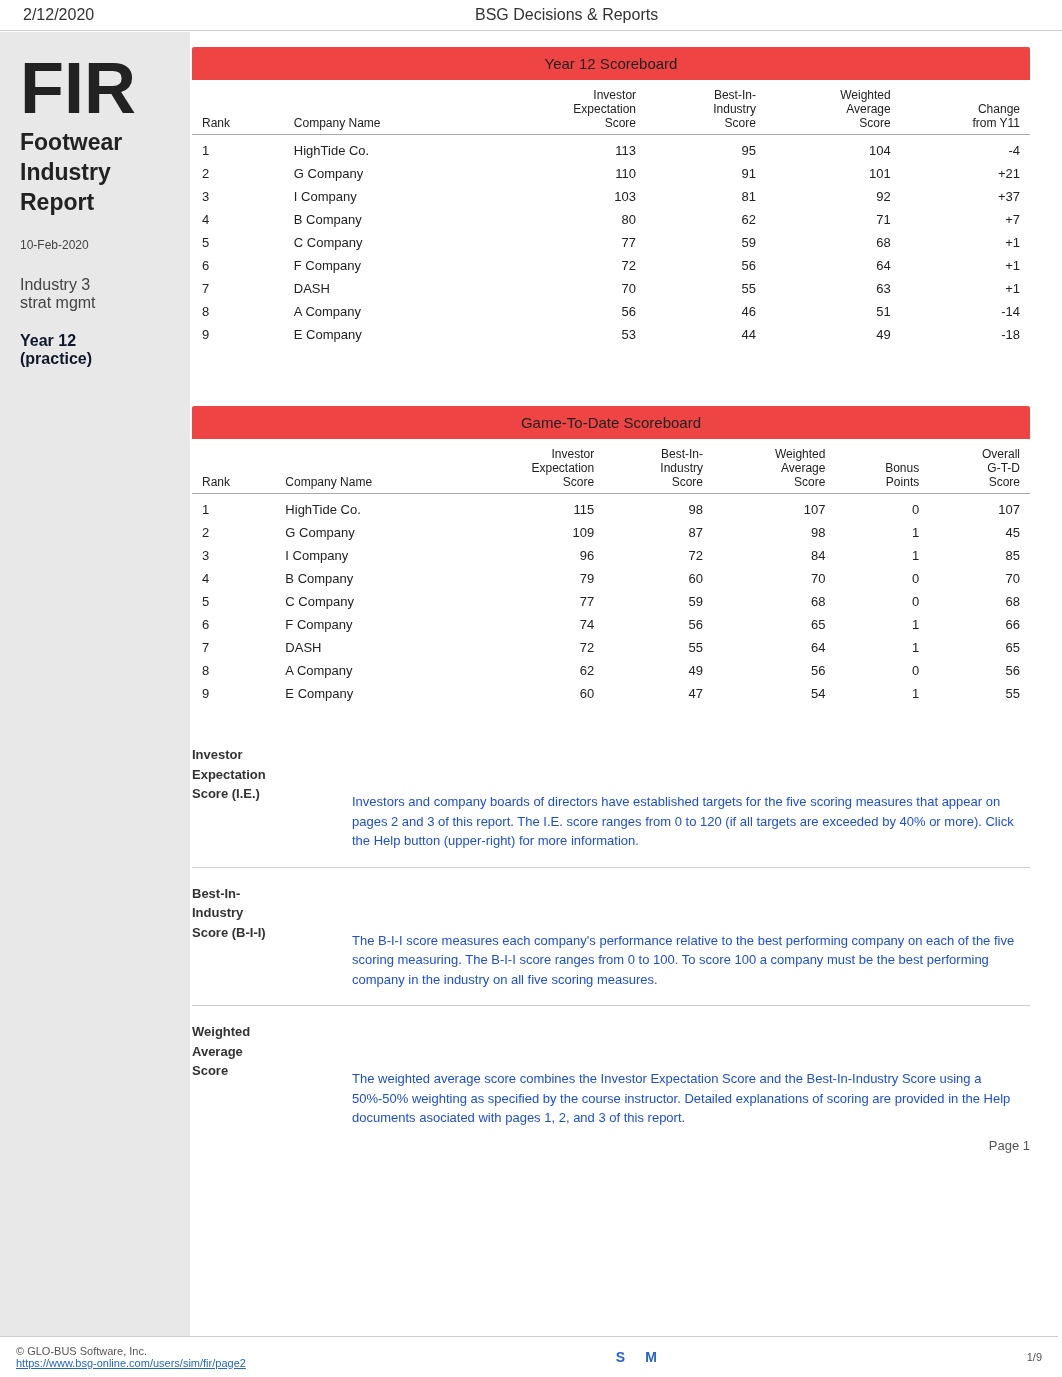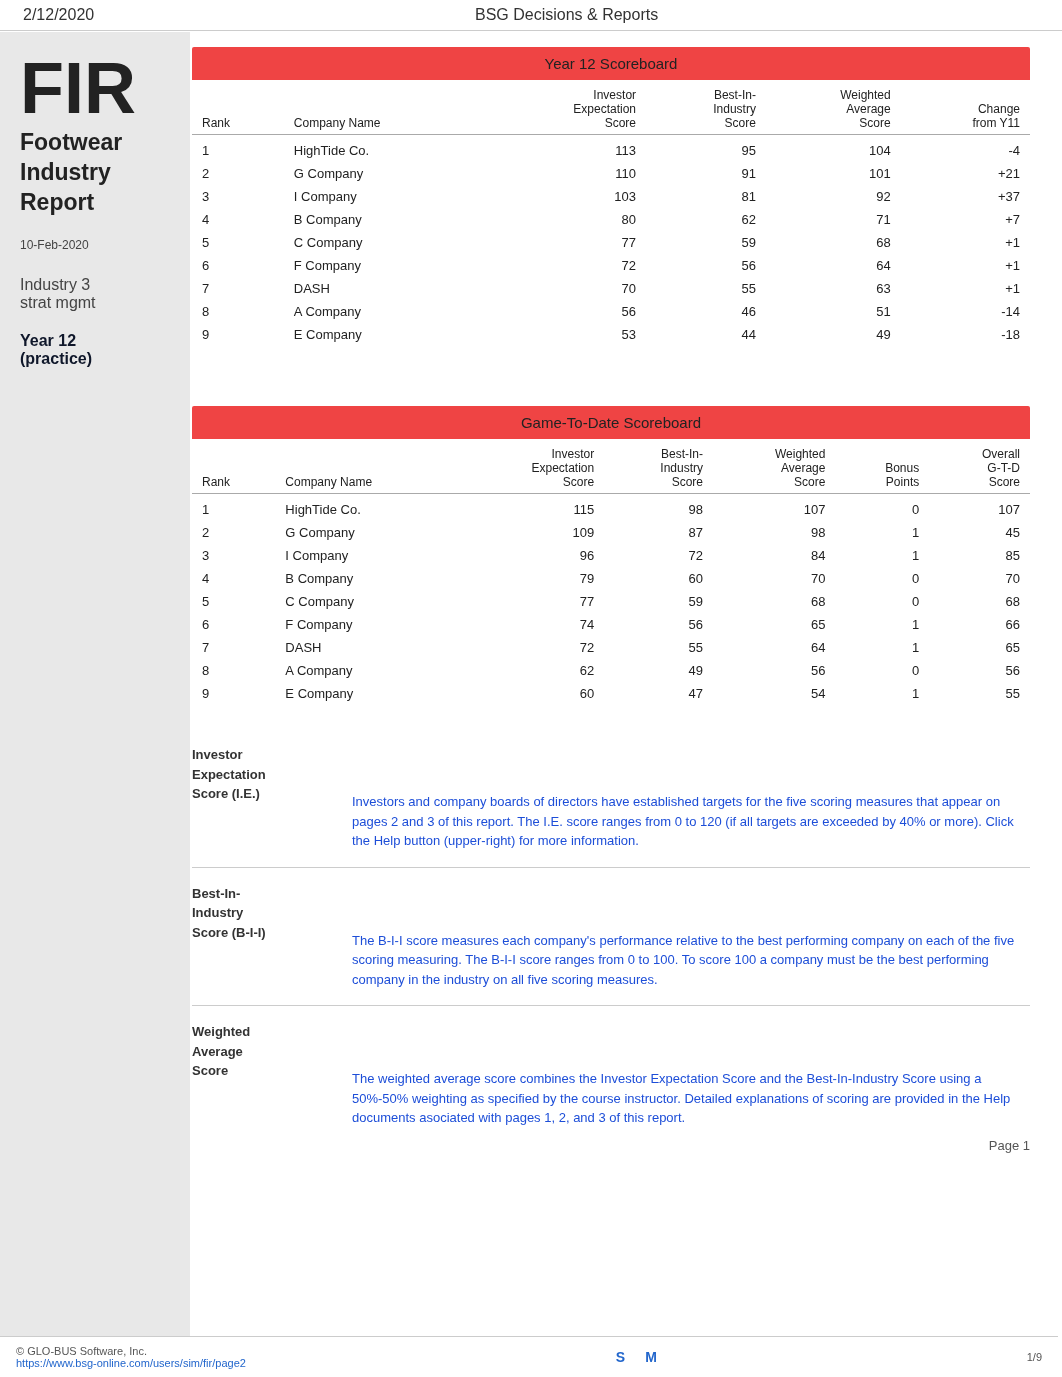--- a/index.html
+++ b/index.html
@@ -375,20 +375,20 @@
 
   <div class="page-num">
     <span>Page 1</span>
   </div>
 
 </div>
 
 <div class="footer">
   <div>
     <div>© GLO-BUS Software, Inc.</div>
-    <div style="color:#2266cc; cursor:pointer;">https://www.bsg-online.com/users/sim/fir/page2</div>
+    <div style="color:#2266cc; text-decoration:underline; cursor:pointer;">https://www.bsg-online.com/users/sim/fir/page2</div>
   </div>
   <div class="footer-center">
     <span style="cursor:pointer; color:#2266cc;">S</span>
     <span style="cursor:pointer; color:#2266cc;">M</span>
   </div>
   <div>1/9</div>
 </div>
 
 </body></html>

